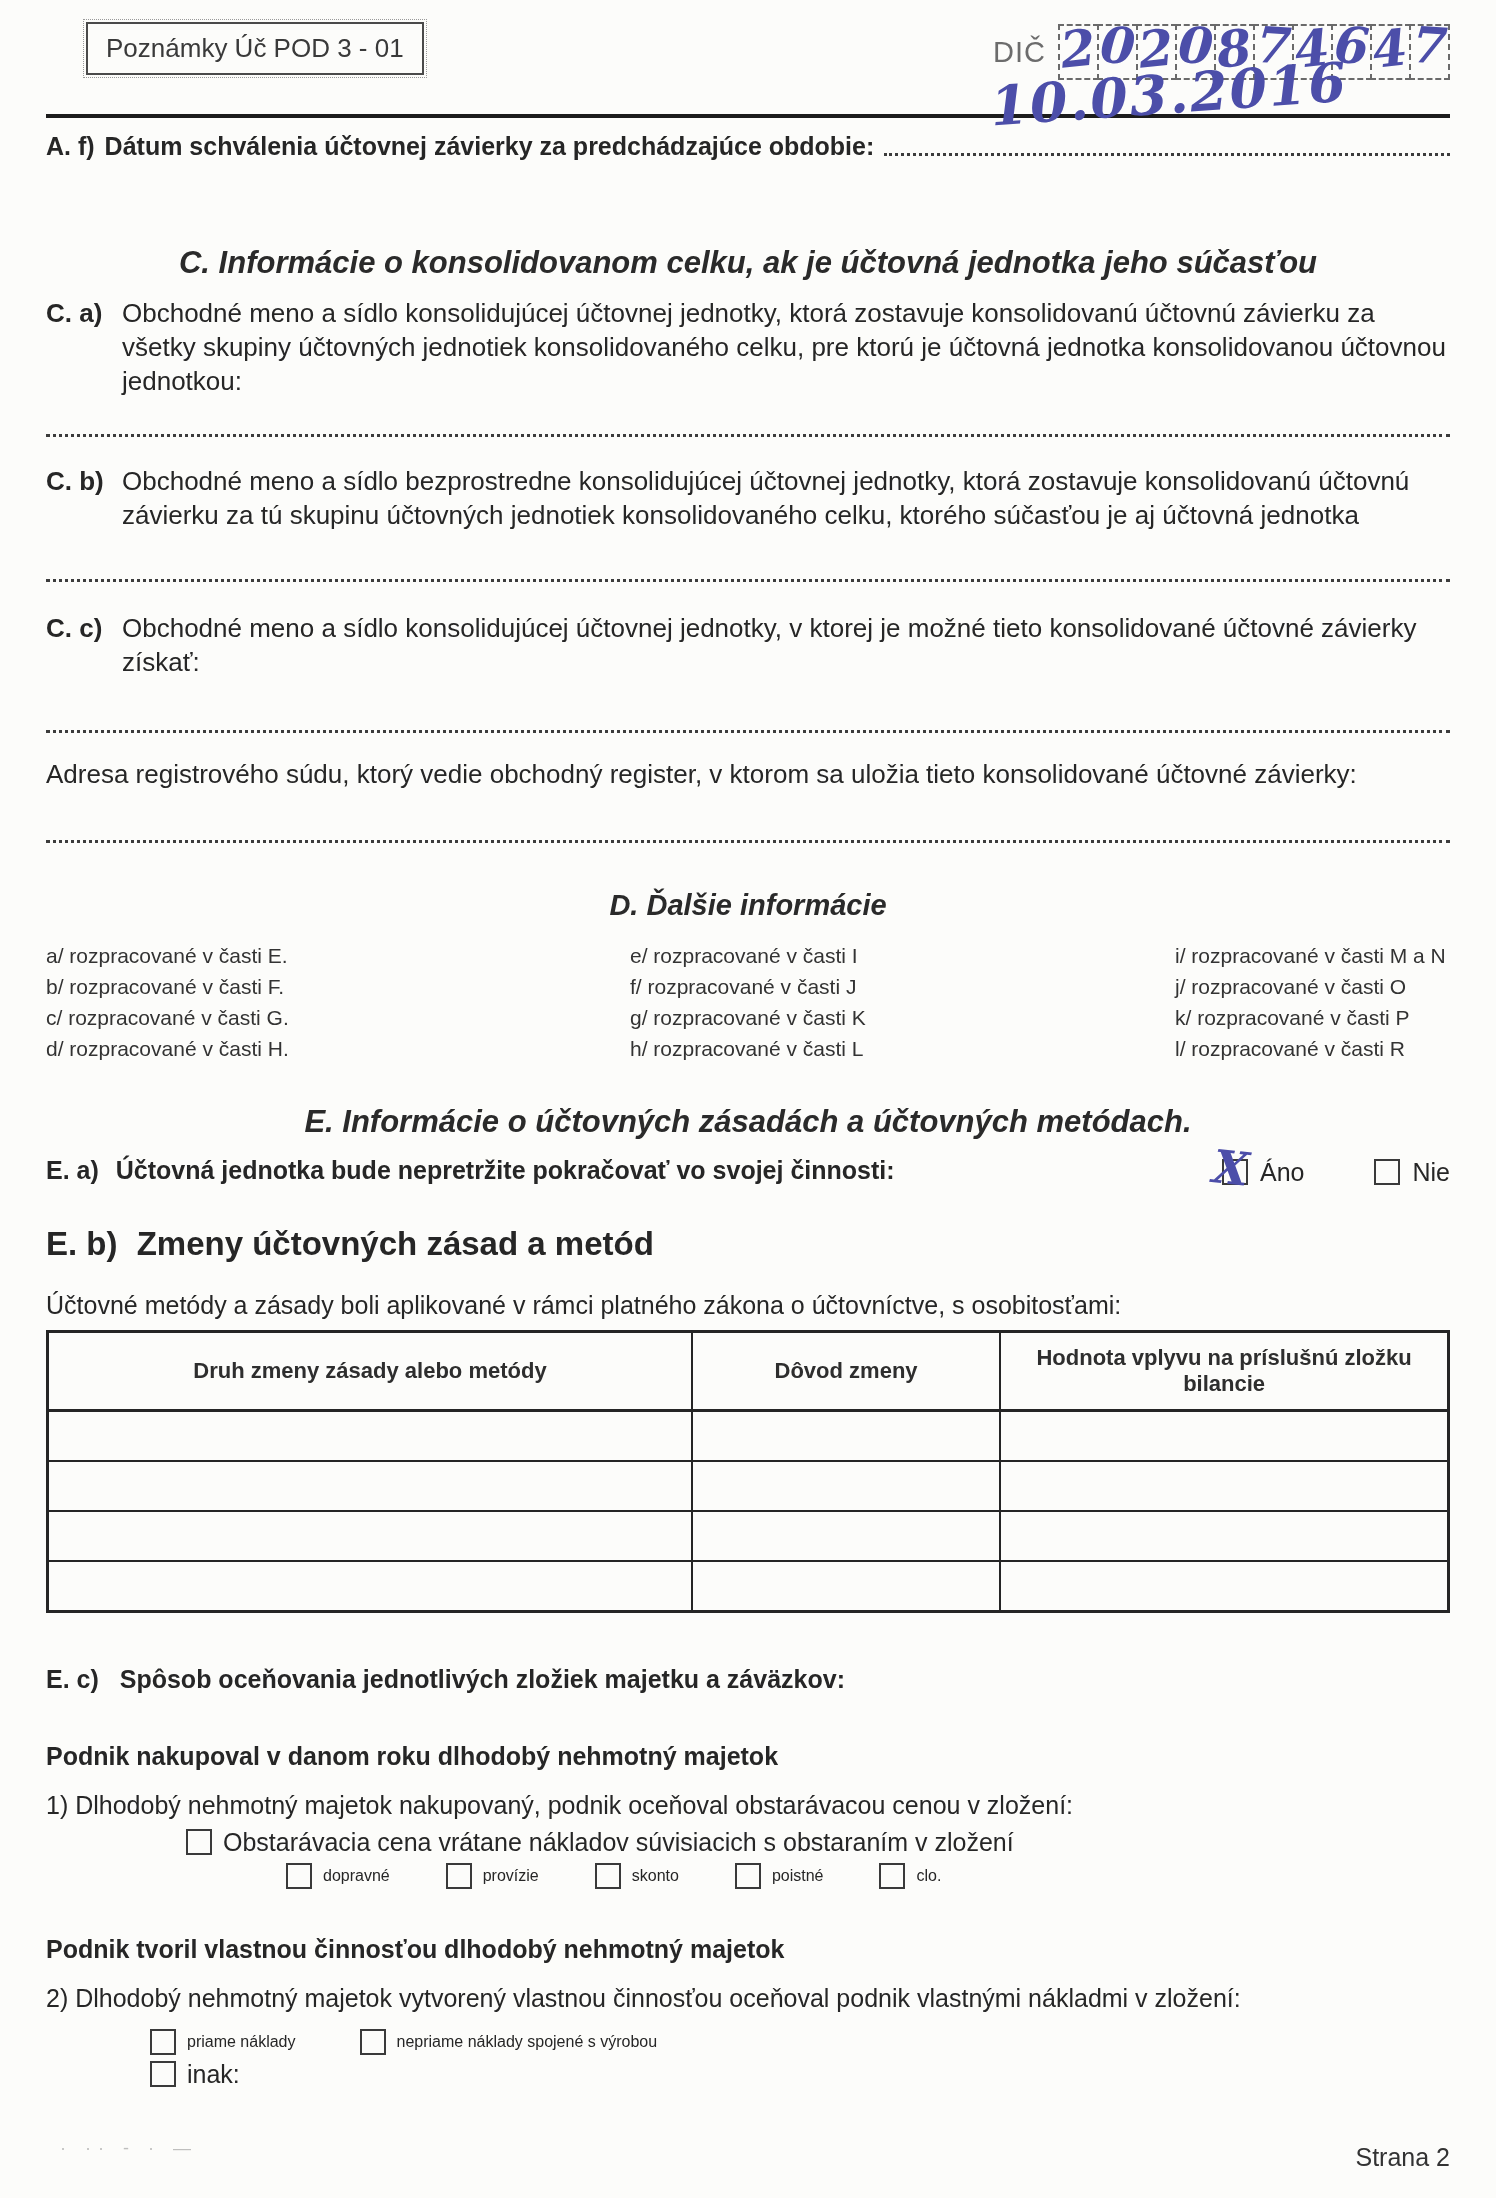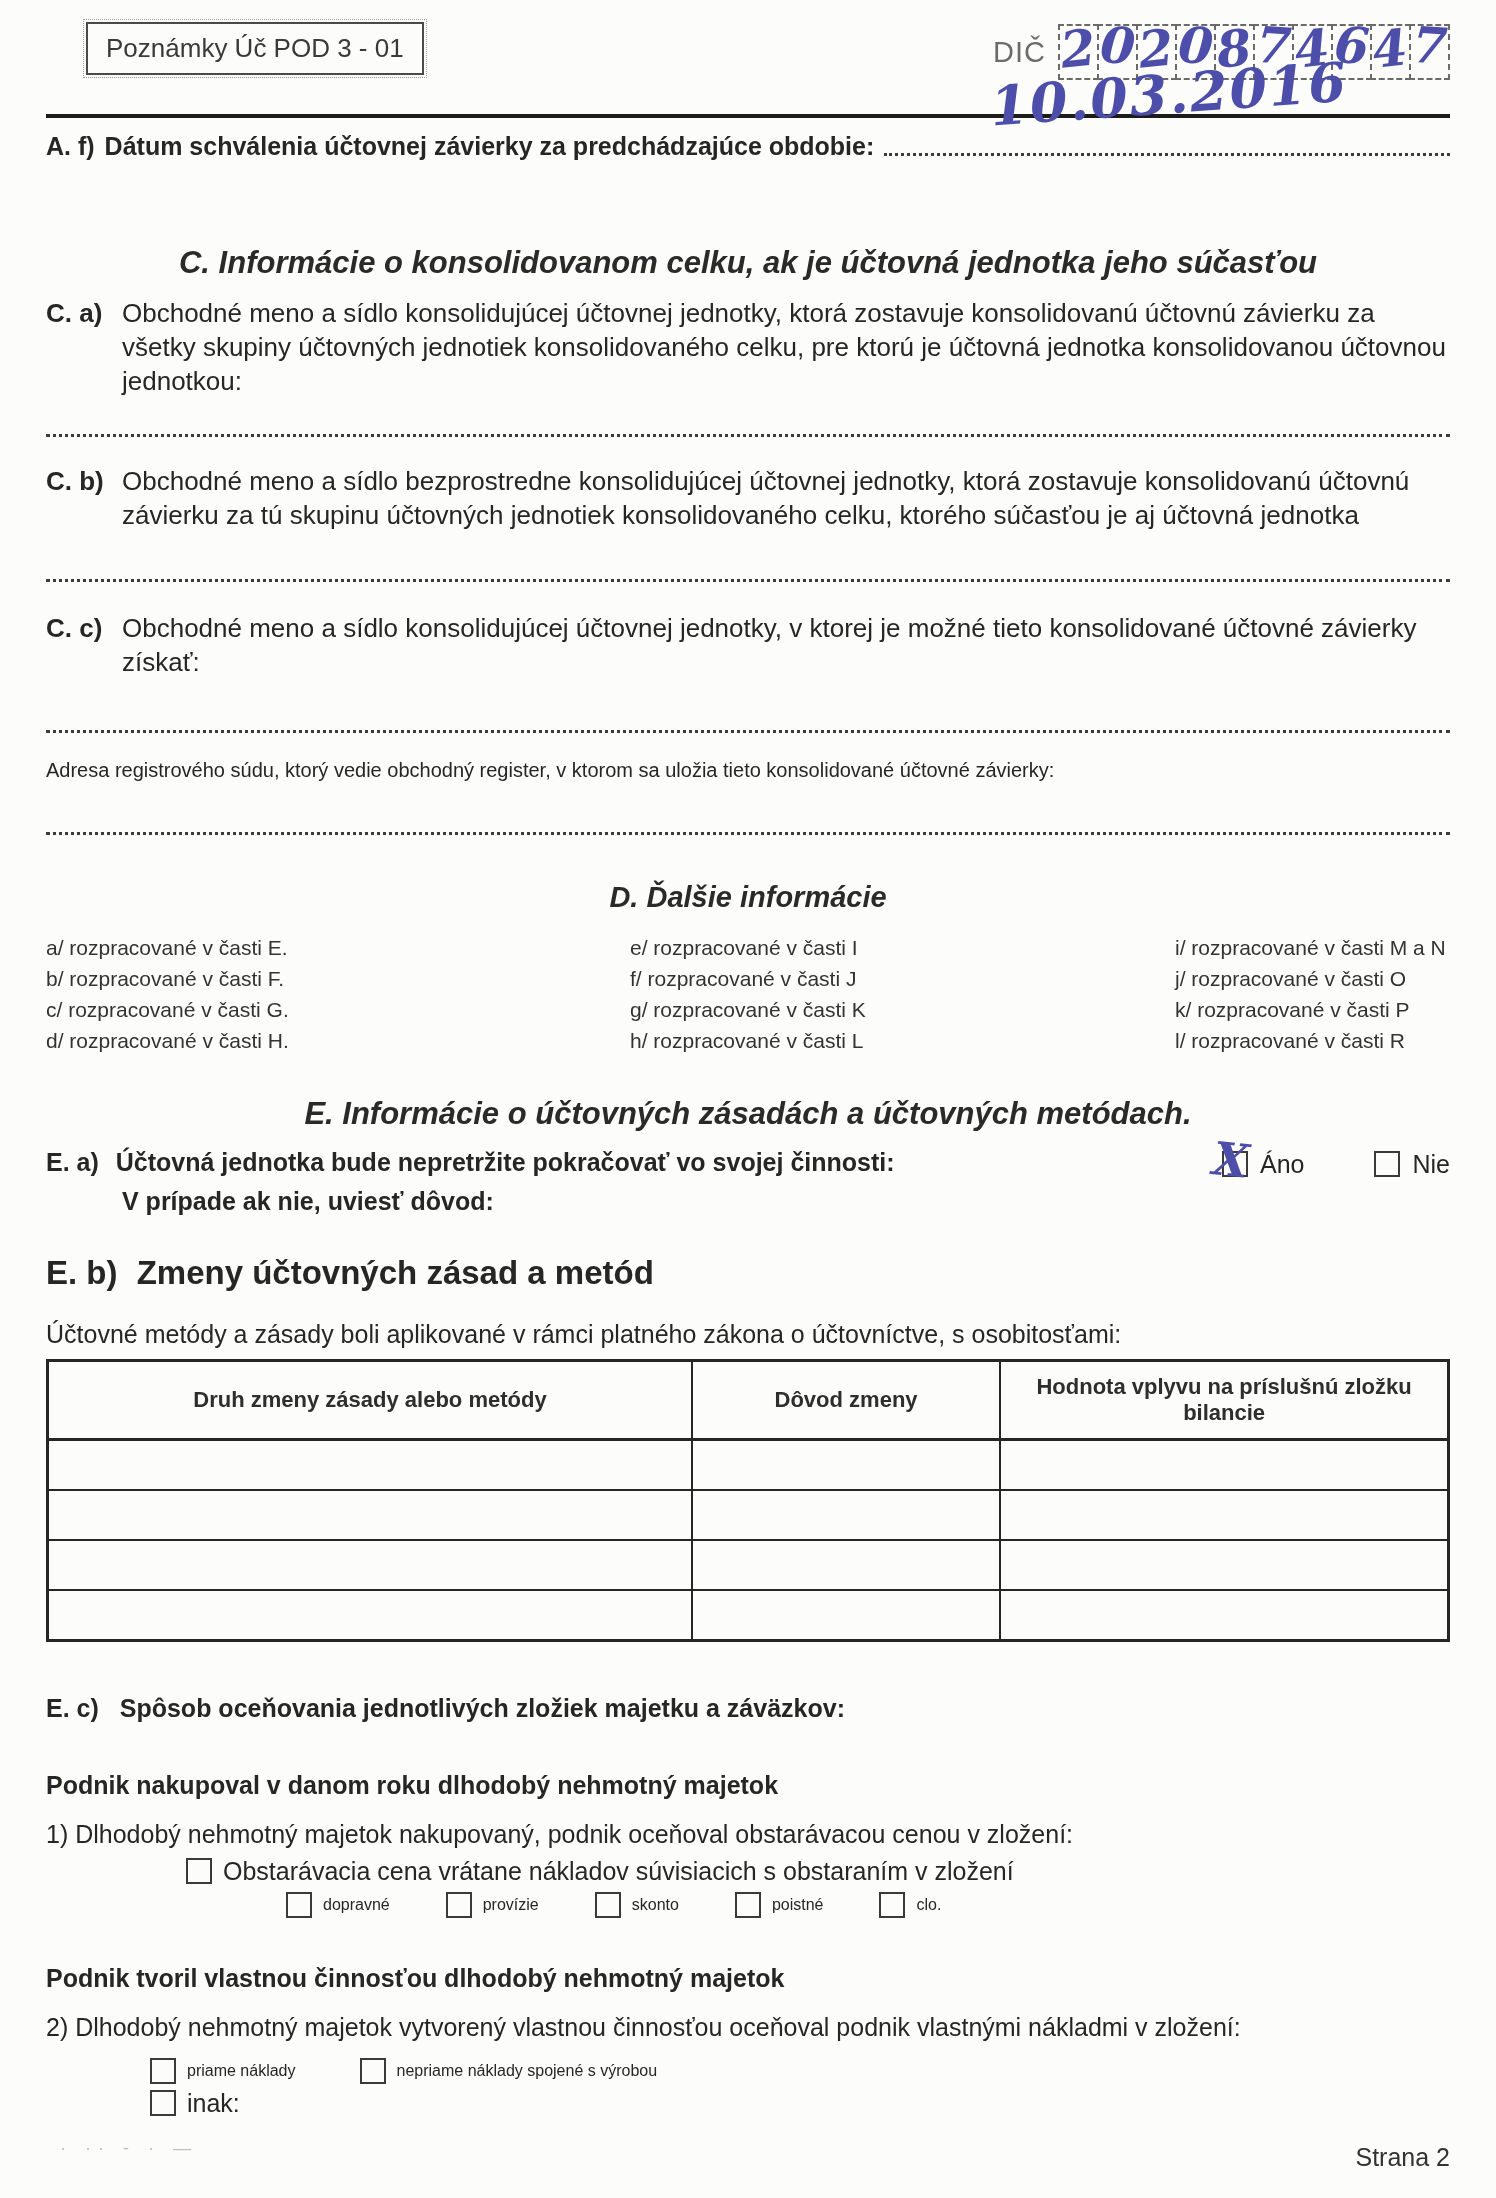--- a/index.html
+++ b/index.html
@@ -51,21 +51,21 @@
   .para .plabel{width:76px;flex-shrink:0;font-weight:bold;}
   .para .pbody{flex:1;}
   .para-a{margin-top:16px;}
   .para-b{margin-top:28px;}
   .para-c{margin-top:30px;}
   .dotline{border-top:3px dotted #3c3c3c;height:0;}
   .dots1{margin-top:36px;}
   .dots2{margin-top:46px;}
   .dots3{margin-top:50px;}
   .dots4{margin-top:50px;}
-  .adresa{margin-top:26px;font-size:20px;}
+  .adresa{margin-top:26px;font-size:26px;}
   
   .d-cols{margin-top:18px;display:flex;font-size:21px;color:#333;}
   .d-col1{width:584px;}
   .d-col2{width:545px;}
   .d-col3{flex:1;}
   .d-item{line-height:31px;}
   
   .ea-row{margin-top:16px;display:flex;align-items:flex-start;font-size:25px;}
   .ea-text{flex:1;}
   .ea-text .plabel{font-weight:bold;margin-right:10px;}
@@ -220,21 +220,20 @@
       <span class="cb-wrap">
         <span class="cb"></span>
         <i class="hw xmark">X</i>
       </span>
       <span>Áno</span>
       <span class="gap"></span>
       <span class="cb"></span>
       <span>Nie</span>
     </div>
   </div>
-  <div class="ea-note">V prípade ak nie, uviesť dôvod:</div>
 
   <div class="eb-row">
     <span class="plabel">E. b)</span>
     <span>Zmeny účtovných zásad a metód</span>
   </div>
 
   <div class="intro">Účtovné metódy a zásady boli aplikované v rámci platného zákona o účtovníctve, s osobitosťami:</div>
 
   <table class="changes">
     <thead>

